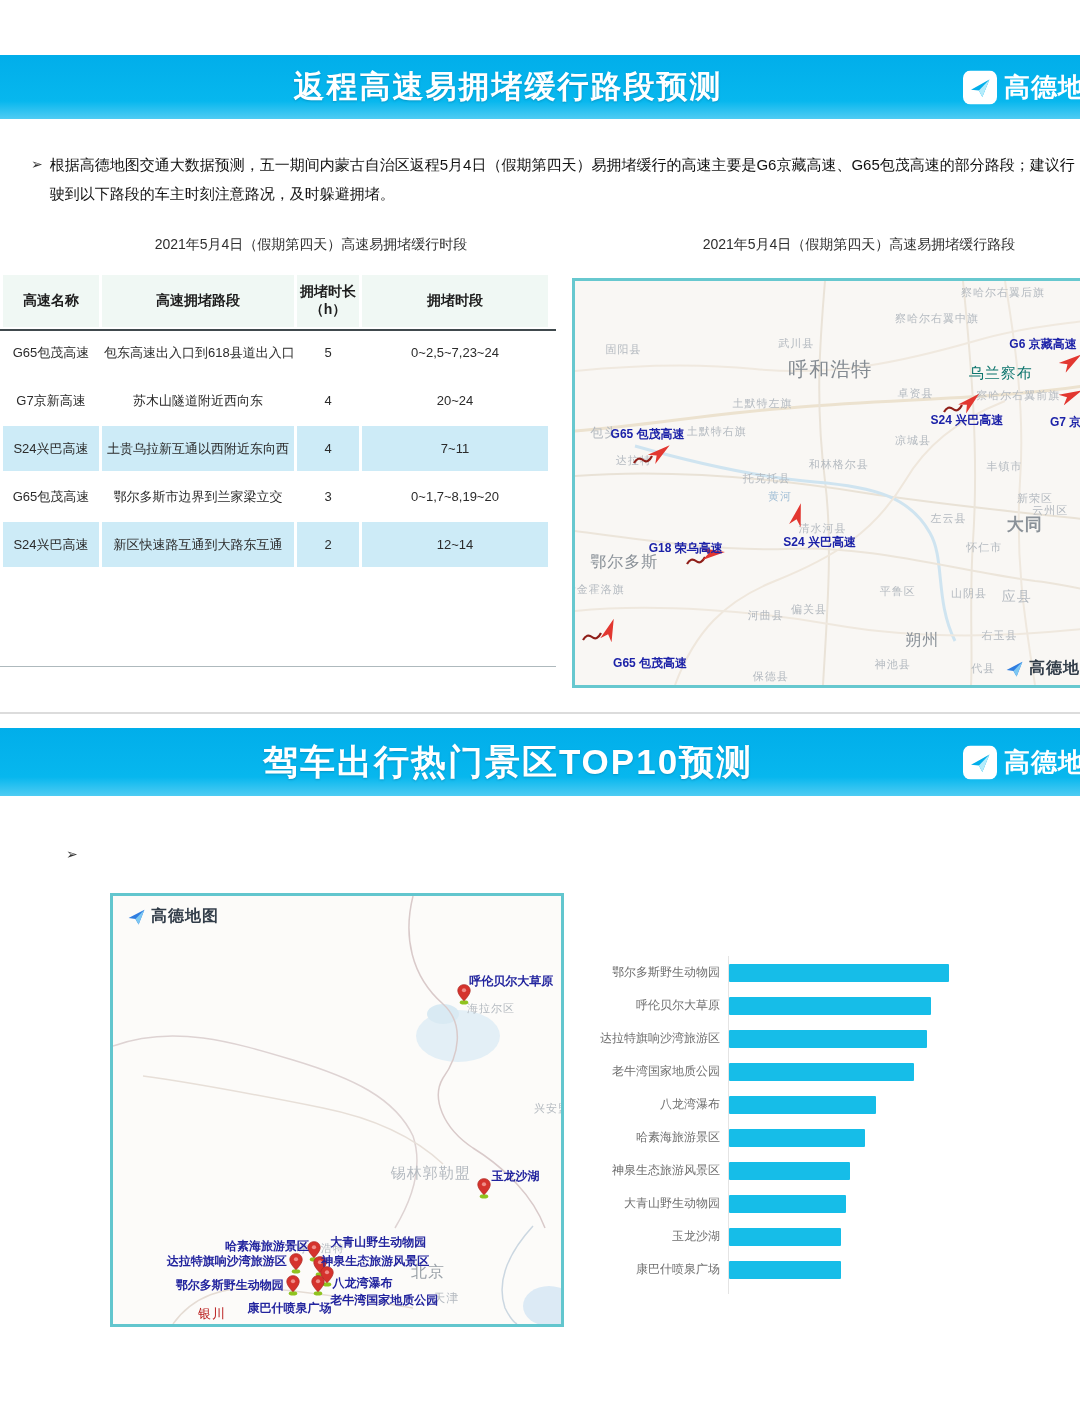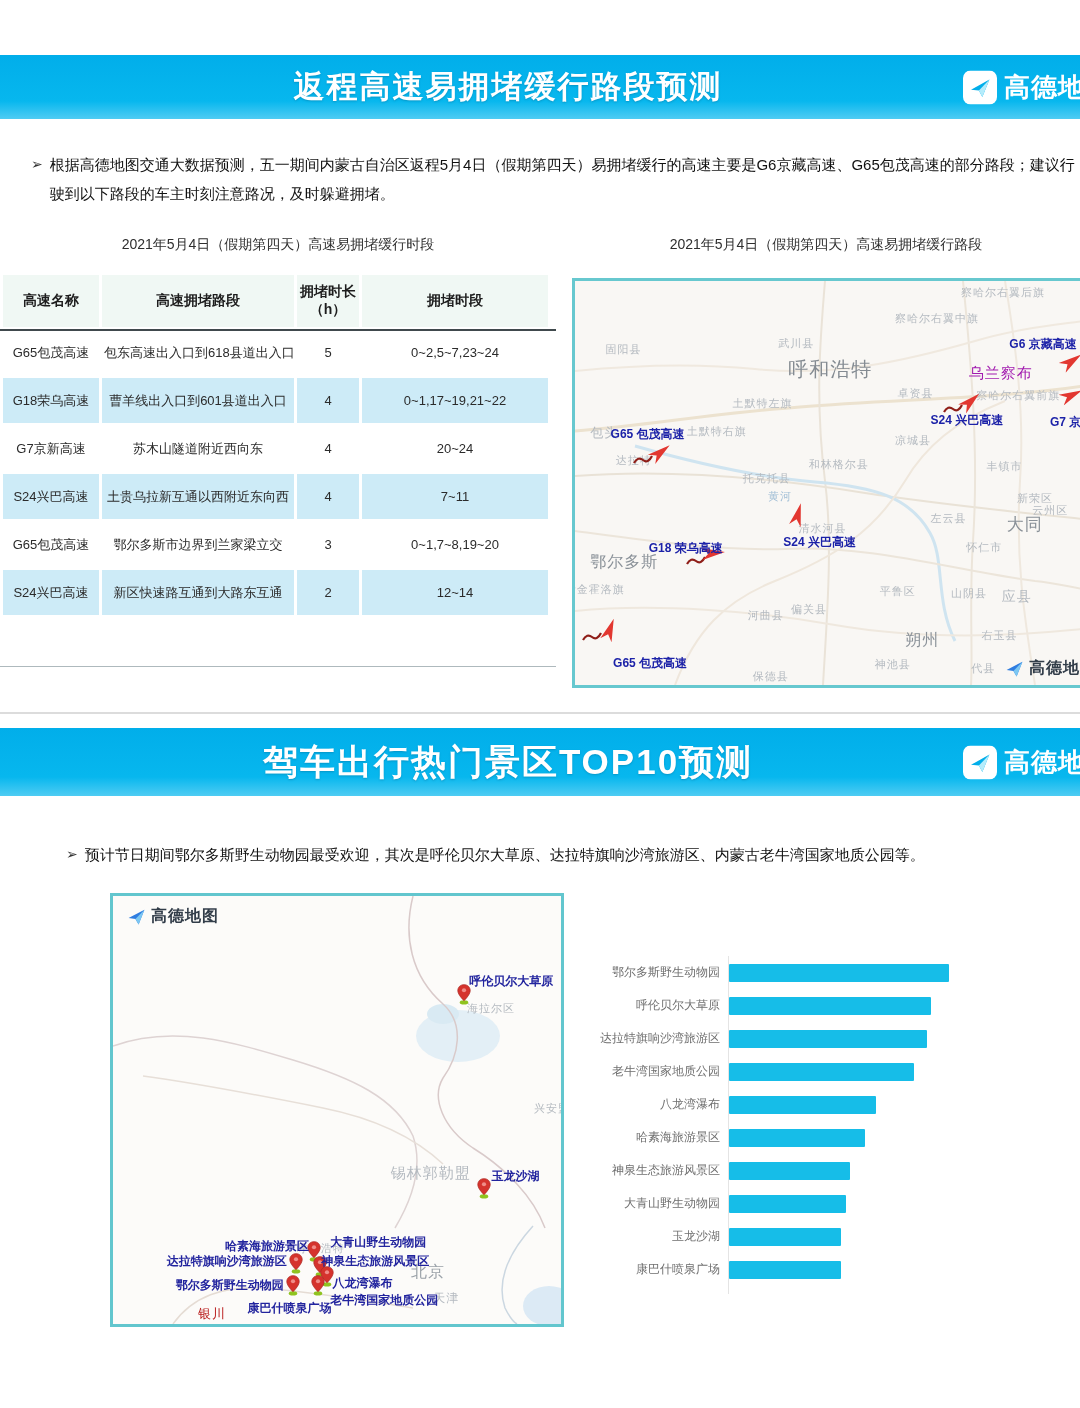--- a/index.html
+++ b/index.html
@@ -19,21 +19,21 @@
                display:flex;align-items:center;gap:7px;}
   .banner-logo .box{width:34px;height:34px;flex:0 0 auto;}
   .banner-logo .txt{color:#fff;font-size:26px;font-weight:bold;white-space:nowrap;letter-spacing:1px;}
   .divider{position:absolute;left:0;top:712px;width:1080px;height:2px;background:#dcdcdc;}
   
   .intro{position:absolute;display:flex;align-items:flex-start;font-size:15px;line-height:1.95;color:#111;}
   .intro .bullet{flex:0 0 auto;margin-right:7px;color:#333;font-size:14px;transform:translateY(1px);}
   .intro1{left:31px;top:150px;width:1046px;}
   .intro2{left:66px;top:840px;width:990px;}
   
-  .subtitle{position:absolute;font-size:14px;color:#2e2e2e;text-align:center;}
+  .subtitle{position:absolute;font-size:14px;color:#2e2e2e;text-align:center;padding-left:33px;}
   .subtitle.t-table{left:0;width:556px;top:236px;}
   .subtitle.t-map{left:572px;width:508px;top:236px;}
   
   .tablewrap{position:absolute;left:0;top:272px;width:556px;height:400px;}
   table.cong{border-collapse:separate;border-spacing:3px;width:551px;table-layout:fixed;}
   table.cong th{background:#f0f8f4;height:52px;font-size:14px;font-weight:bold;color:#1d1d1d;
                 text-align:center;vertical-align:middle;white-space:pre-line;padding:0 2px;}
   table.cong td{height:45px;font-size:13px;color:#2b2b2b;text-align:center;vertical-align:middle;padding:0 2px;
                 overflow:hidden;white-space:nowrap;}
   table.cong tr.even td{background:#cdebf7;}
@@ -113,26 +113,20 @@
             <th>拥堵时段</th>
           </tr>
         </thead>
       <tbody>
           <tr class="odd">
             <td>G65包茂高速</td>
             <td>包东高速出入口到618县道出入口</td>
             <td>5</td>
             <td>0~2,5~7,23~24</td>
           </tr>
-          <tr class="even">
-            <td>G18荣乌高速</td>
-            <td>曹羊线出入口到601县道出入口</td>
-            <td>4</td>
-            <td>0~1,17~19,21~22</td>
-          </tr>
           <tr class="odd">
             <td>G7京新高速</td>
             <td>苏木山隧道附近西向东</td>
             <td>4</td>
             <td>20~24</td>
           </tr>
           <tr class="even">
             <td>S24兴巴高速</td>
             <td>土贵乌拉新互通以西附近东向西</td>
             <td>4</td>
@@ -176,37 +170,37 @@
             <path d="M16 22.5 L33 5 L22 33 Z" fill="#7cc7f2"></path>
           </svg>
       </span>
       <span class="txt">高德地图</span>
     </div>
   <span class="place" style="left: 76%; top: 1%; font-size: 11px; color: rgb(180, 186, 192);">察哈尔右翼后旗</span>
       <span class="place" style="left: 63%; top: 7.5%; font-size: 11px; color: rgb(180, 186, 192);">察哈尔右翼中旗</span>
       <span class="place" style="left: 6%; top: 15%; font-size: 11px; color: rgb(180, 186, 192);">固阳县</span>
       <span class="place" style="left: 40%; top: 13.5%; font-size: 11px; color: rgb(180, 186, 192);">武川县</span>
       <span class="place" style="left: 42%; top: 18.5%; font-size: 20px; color: rgb(132, 139, 146);">呼和浩特</span>
-      <span class="place" style="left: 77.5%; top: 20.5%; font-size: 15px; color: #a21caf;">乌兰察布</span>
+      <span class="place" style="left: 77.5%; top: 20.5%; font-size: 15px; color: #0f766e;">乌兰察布</span>
       <span class="place" style="left: 63.5%; top: 23%; font-size: 11px; color: rgb(180, 186, 192); margin-top: 12px;">卓资县</span>
       <span class="place" style="left: 31%; top: 28.5%; font-size: 11px; color: rgb(180, 186, 192);">土默特左旗</span>
       <span class="place" style="left: 79%; top: 26.5%; font-size: 11px; color: rgb(180, 186, 192);">察哈尔右翼前旗</span>
       <span class="place" style="left: 3%; top: 35.5%; font-size: 13px; color: rgb(180, 186, 192);">包头</span>
       <span class="place" style="left: 22%; top: 35.5%; font-size: 11px; color: rgb(180, 186, 192);">土默特右旗</span>
       <span class="place" style="left: 8%; top: 42.5%; font-size: 11px; color: rgb(180, 186, 192);">达拉特</span>
       <span class="place" style="left: 63%; top: 37.5%; font-size: 11px; color: rgb(180, 186, 192);">凉城县</span>
       <span class="place" style="left: 81%; top: 44%; font-size: 11px; color: rgb(180, 186, 192);">丰镇市</span>
       <span class="place" style="left: 33%; top: 47%; font-size: 11px; color: rgb(180, 186, 192);">托克托县</span>
       <span class="place" style="left: 46%; top: 43.5%; font-size: 11px; color: rgb(180, 186, 192);">和林格尔县</span>
       <span class="place" style="left: 38%; top: 51.5%; font-size: 11px; color: rgb(162, 191, 214);">黄河</span>
       <span class="place" style="left: 44%; top: 59.5%; font-size: 11px; color: rgb(180, 186, 192);">清水河县</span>
       <span class="place" style="left: 87%; top: 52%; font-size: 11px; color: rgb(180, 186, 192);">新荣区</span>
       <span class="place" style="left: 90%; top: 55%; font-size: 11px; color: rgb(180, 186, 192);">云州区</span>
       <span class="place" style="left: 70%; top: 57%; font-size: 11px; color: rgb(180, 186, 192);">左云县</span>
-      <span class="place" style="left: 85%; top: 57.5%; font-size: 17px; color: rgb(138, 145, 152);">大同</span>
+      <span class="place" style="left: 85%; top: 57.5%; font-size: 17px; color: rgb(138, 145, 152); font-weight: bold;">大同</span>
       <span class="place" style="left: 77%; top: 64%; font-size: 11px; color: rgb(180, 186, 192);">怀仁市</span>
       <span class="place" style="left: -2%; top: 74.5%; font-size: 11px; color: rgb(180, 186, 192);">伊金霍洛旗</span>
       <span class="place" style="left: 3%; top: 67%; font-size: 16px; color: rgb(138, 145, 152);">鄂尔多斯</span>
       <span class="place" style="left: 60%; top: 75%; font-size: 11px; color: rgb(180, 186, 192);">平鲁区</span>
       <span class="place" style="left: 74%; top: 75.5%; font-size: 11px; color: rgb(180, 186, 192);">山阴县</span>
       <span class="place" style="left: 84%; top: 76%; font-size: 14px; color: rgb(180, 186, 192);">应县</span>
       <span class="place" style="left: 42.5%; top: 79.5%; font-size: 11px; color: rgb(180, 186, 192);">偏关县</span>
       <span class="place" style="left: 34%; top: 81%; font-size: 11px; color: rgb(180, 186, 192);">河曲县</span>
       <span class="place" style="left: 65%; top: 86.5%; font-size: 16px; color: rgb(138, 145, 152);">朔州</span>
       <span class="place" style="left: 80%; top: 86%; font-size: 11px; color: rgb(180, 186, 192);">右玉县</span>
@@ -280,21 +274,20 @@
             <path d="M8.5 20.5 L28 9.5 L20.5 28 L16.8 21.2 Z" fill="#01aeea"></path>
             <path d="M16.8 21.2 L28 9.5 L20.5 28 Z" fill="#b5ecfb"></path>
           </svg>
       </span>
       <span class="txt">高德地图</span>
     </div>
   </div>
 
   <div class="intro intro2">
     <span class="bullet">➢</span>
-    <span>预计节日期间鄂尔多斯野生动物园最受欢迎，其次是呼伦贝尔大草原、达拉特旗响沙湾旅游区、内蒙古老牛湾国家地质公园等。</span>
   </div>
 
   <div class="mapbox map2">
     <svg class="decor" viewBox="0 0 448 428">
       <ellipse cx="345" cy="140" rx="42" ry="26" fill="#e3eff6"></ellipse>
       <ellipse cx="330" cy="118" rx="16" ry="10" fill="#d9eaf3"></ellipse>
       <path d="M300,0 C290,40 298,80 330,108 C352,128 346,160 330,182 C318,202 330,232 360,252 C392,272 420,300 432,332" stroke="#d9caca" stroke-width="1.5" fill="none"></path>
       <path d="M0,150 C60,128 120,146 180,164 C240,182 282,202 300,240 C310,270 300,302 282,332" stroke="#ded3d3" stroke-width="1.5" fill="none"></path>
       <path d="M30,180 C90,188 150,200 210,212 C260,222 300,240 330,268" stroke="#e7dfd8" stroke-width="1.5" fill="none"></path>
       <path d="M420,330 C400,352 382,382 392,412 C396,420 400,426 404,428" stroke="#cbd7e1" stroke-width="1.5" fill="none"></path>

